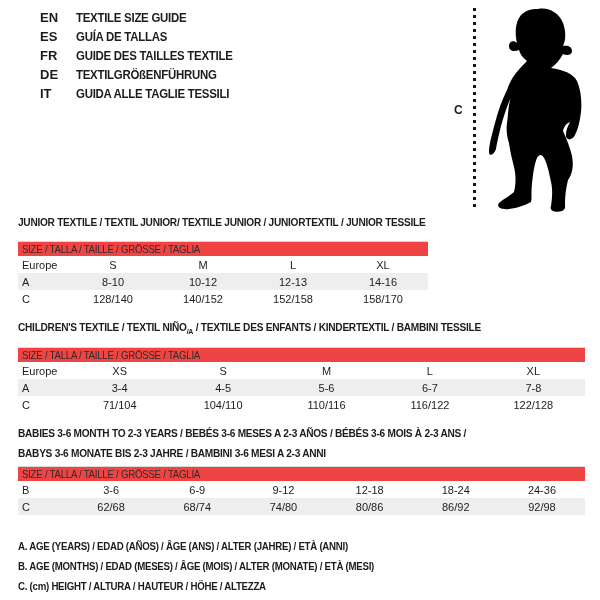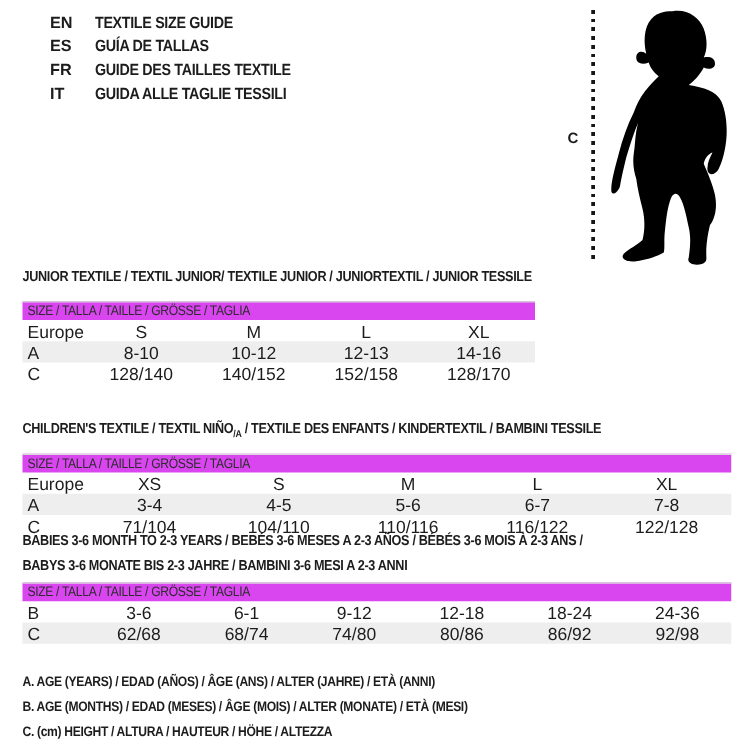--- a/index.html
+++ b/index.html
@@ -18,23 +18,23 @@
   .dash-line{position:absolute;left:473px;top:8px;width:3px;height:200px;
              background:repeating-linear-gradient(to bottom,#161616 0 3px,transparent 3px 7px);}
   .fig-label{position:absolute;left:454px;top:103px;font-size:12px;font-weight:bold;}
   .baby{position:absolute;left:486px;top:6px;}
 
   
   .sec{position:absolute;left:18px;}
   .sec-title{font-size:11.5px;font-weight:bold;height:14px;line-height:14px;}
   .sec-title .sub{font-size:8px;vertical-align:sub;letter-spacing:-0.3px;}
   .title2{height:20px;line-height:20px;font-size:11.5px;font-weight:bold;}
-  .bar{background:#d946ef;border-top:1px solid #d9d9d9;height:14px;box-sizing:content-box;
+  .bar{background:#ef4444;border-top:1px solid #d9d9d9;height:14px;box-sizing:content-box;
        display:flex;align-items:center;padding-left:4px;font-size:11px;color:#2d2d2d;}
-  .trow{display:flex;height:17px;align-items:center;font-size:14px;justify-content:flex-end;}
+  .trow{display:flex;height:17px;align-items:center;font-size:11px;}
   .trow.stripe{background:#eeeeee;}
   .tlabel{width:50px;flex:0 0 50px;padding-left:4px;box-sizing:border-box;}
   .tcell{flex:1;text-align:center;}
   .w-narrow{width:410px;}
   .w-wide{width:567px;}
   .mt-sec1{margin-top:12px;}
   .mt-sec2{margin-top:13px;}
   .mt-sec3{margin-top:3px;}
 
   
@@ -51,20 +51,24 @@
       <span class="lang-code">EN</span>
       <span class="cond">TEXTILE SIZE GUIDE</span>
     </div>
     <div class="lang-row">
       <span class="lang-code">ES</span>
       <span class="cond">GUÍA DE TALLAS</span>
     </div>
     <div class="lang-row">
       <span class="lang-code">FR</span>
       <span class="cond">GUIDE DES TAILLES TEXTILE</span>
+    </div>
+    <div class="lang-row">
+      <span class="lang-code">DE</span>
+      <span class="cond">TEXTILGRÖßENFÜHRUNG</span>
     </div>
     <div class="lang-row">
       <span class="lang-code">IT</span>
       <span class="cond">GUIDA ALLE TAGLIE TESSILI</span>
     </div>
   </div>
 
   <div class="figure">
     <div class="dash-line"></div>
     <span class="fig-label">C</span>
@@ -111,26 +115,26 @@
           <div class="tcell">8-10</div>
           <div class="tcell">10-12</div>
           <div class="tcell">12-13</div>
           <div class="tcell">14-16</div>
         </div>
         <div class="trow">
           <div class="tlabel">C</div>
           <div class="tcell">128/140</div>
           <div class="tcell">140/152</div>
           <div class="tcell">152/158</div>
-          <div class="tcell">128/170</div>
+          <div class="tcell">158/170</div>
         </div>
       </div>
   </div>
 
-  <div class="sec w-wide" style="top:336px">
+  <div class="sec w-wide" style="top:320px">
     <div class="sec-title">
       <span class="cond"><span>CHILDREN'S TEXTILE / TEXTIL NIÑO</span><span class="sub">/A</span><span> / TEXTILE DES ENFANTS / KINDERTEXTIL / BAMBINI TESSILE</span></span>
     </div>
     <div class="bar mt-sec2">
       <span class="cond">SIZE / TALLA / TAILLE / GRÖSSE / TAGLIA</span>
     </div>
     <div>
         <div class="trow">
           <div class="tlabel">Europe</div>
           <div class="tcell">XS</div>
@@ -165,21 +169,21 @@
     <div class="title2">
       <span class="cond">BABYS 3-6 MONATE BIS 2-3 JAHRE / BAMBINI 3-6 MESI A 2-3 ANNI</span>
     </div>
     <div class="bar mt-sec3">
       <span class="cond">SIZE / TALLA / TAILLE / GRÖSSE / TAGLIA</span>
     </div>
     <div>
         <div class="trow">
           <div class="tlabel">B</div>
           <div class="tcell">3-6</div>
-          <div class="tcell">6-1</div>
+          <div class="tcell">6-9</div>
           <div class="tcell">9-12</div>
           <div class="tcell">12-18</div>
           <div class="tcell">18-24</div>
           <div class="tcell">24-36</div>
         </div>
         <div class="trow stripe">
           <div class="tlabel">C</div>
           <div class="tcell">62/68</div>
           <div class="tcell">68/74</div>
           <div class="tcell">74/80</div>

